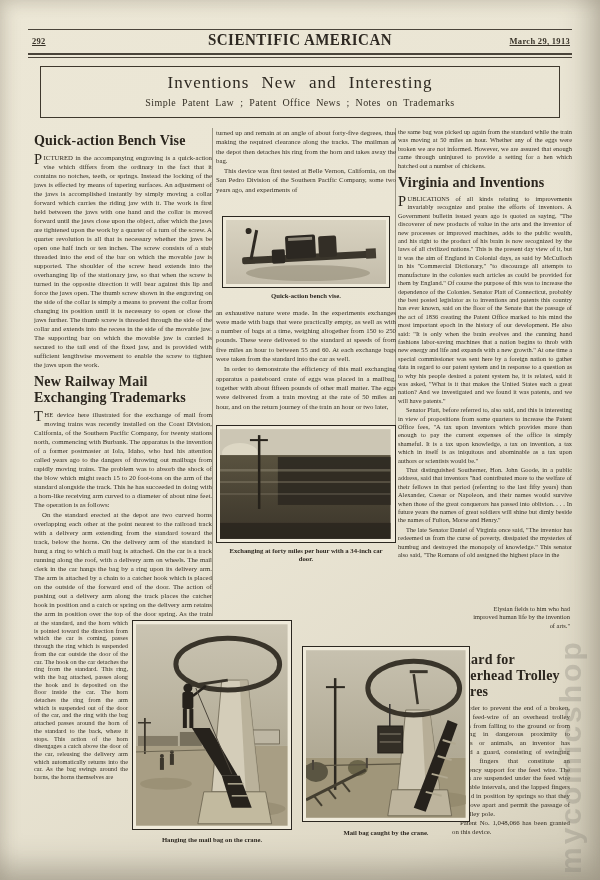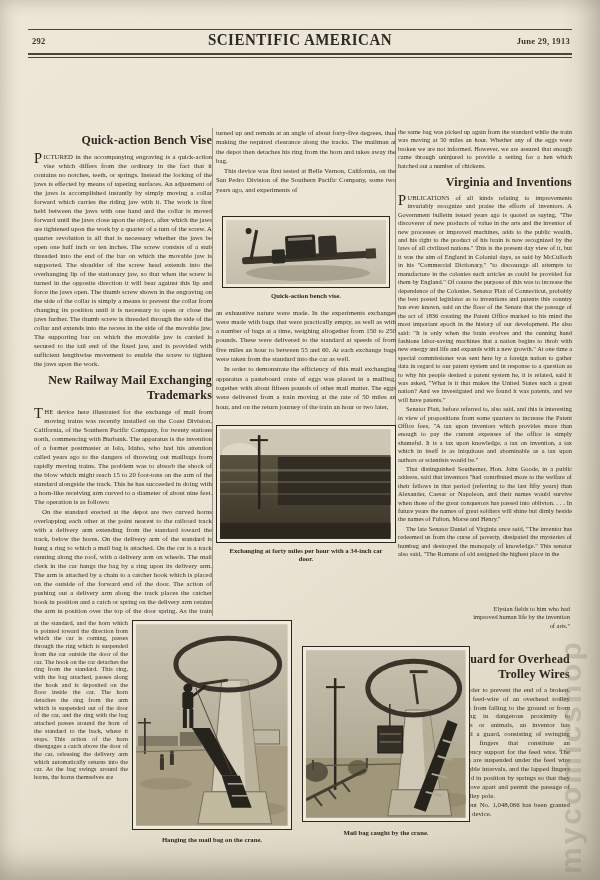--- a/index.html
+++ b/index.html
@@ -8,21 +8,21 @@
   #page {
     position:relative; width:600px; height:880px; overflow:hidden;
     background:linear-gradient(145deg,#ece7d6 0%,#e9e4d3 55%,#ded8c5 88%,#cfc9b6 100%);
     box-shadow:inset -10px -14px 28px rgba(95,88,70,.38), inset 4px 4px 14px rgba(140,132,112,.22);
     color:#332d23;
   }
   .rule { position:absolute; background:#4a443a; }
   .vrule { position:absolute; width:1px; background:rgba(90,84,68,.55); }
 
   
-  .hdr-text { position:absolute; top:36px; font-size:8.5px; font-weight:bold; color:#3a342a; letter-spacing:.3px; }
+  .hdr-text { position:absolute; top:36px; font-size:8.5px; font-weight:bold; color:#3a342a; letter-spacing:.3px;text-decoration:underline; }
   .masthead { position:absolute; top:31px; left:0; width:600px; text-align:center;
     font-size:15px; font-weight:bold; letter-spacing:.5px; color:#2e2922;
     transform:scaleY(1.15); }
 
   
   .tbox { position:absolute; left:40px; top:66px; width:520px; height:52px;
     border:1.5px solid #3e382d; text-align:center; }
   .tbox h1 { font-size:17px; font-weight:normal; letter-spacing:1px; word-spacing:7px;
     margin-top:6px; color:#2e2922; }
   .tbox h2 { font-size:10px; font-weight:normal; letter-spacing:.4px; word-spacing:3px;
@@ -37,21 +37,21 @@
   #col3 { left:398px; width:174px; height:476px; overflow:hidden; }
   #col3 p { font-size:6.4px; line-height:8.4px; }
   .ntxt { position:absolute; text-align:justify; }
   #col1n { left:34px; top:619px; width:94px; }
   #col1n p { font-size:6.3px; line-height:7.7px; }
   #col3tail { left:468px; top:605px; width:102px; }
   #col3tail p { font-size:6.4px; line-height:8.4px; text-align:right; }
   #col3n { left:452px; top:647px; width:118px; }
   #col3n p { font-size:6.8px; line-height:8.8px; }
 
-  h3.art { font-size:12px; font-weight:bold; text-align:right; color:#2b261e;
+  h3.art { font-size:14px; font-weight:bold; text-align:left; color:#2b261e;
     margin:5px 0 4px 0; letter-spacing:.2px; }
   .dc { float:left; font-size:14.5px; line-height:12.5px; padding-right:1.5px; color:#2b261e; }
   .ind { text-indent:8px; }
   p + p { margin-top:1px; }
 
   
   .fig { border:1.2px solid #2b2720; background:#f0ebdb; padding:3px; }
   .fig svg { display:block; }
   .cap { font-size:6.7px; font-weight:bold; text-align:center; line-height:8.5px; color:#2e2922; }
   #fig-vise { width:168px; margin:22px auto 0 auto; }
@@ -72,22 +72,26 @@
 <body>
 
 <div id="page">
 
   <div class="rule" style="left:28px;top:29px;width:544px;height:1px;"></div>
   <div class="rule" style="left:28px;top:53px;width:544px;height:2px;"></div>
   <div class="rule" style="left:28px;top:57px;width:544px;height:1px;"></div>
 
   <div class="hdr-text" style="left:32px;">292</div>
   <div class="masthead">SCIENTIFIC AMERICAN</div>
-  <div class="hdr-text" style="right:30px;">June 29, 1913</div>
-
+  <div class="hdr-text" style="right:30px;">March 29, 1913</div>
+
+  <div class="tbox">
+    <h1>Inventions New and Interesting</h1>
+    <h2>Simple Patent Law ;   Patent Office News ;   Notes on Trademarks</h2>
+  </div>
 
   <div class="vrule" style="left:212px;top:128px;height:488px;"></div>
   <div class="vrule" style="left:395px;top:128px;height:324px;"></div>
 
   <div class="col" id="col1">
     <h3 class="art">Quick-action Bench Vise</h3>
     <p><span class="dc">P</span><span>ICTURED in the accompanying engraving is a quick-action vise which differs from the ordinary in the fact that it contains no notches, teeth, or springs. Instead the locking of the jaws is effected by means of tapering surfaces. An adjustment of the jaws is accomplished instantly by simply moving a collar forward which carries the riding jaw with it. The work is first held between the jaws with one hand and the collar is moved forward until the jaws close upon the object, after which the jaws are tightened upon the work by a quarter of a turn of the screw. A quarter revolution is all that is necessary whether the jaws be open one half inch or ten inches. The screw consists of a stub threaded into the end of the bar on which the movable jaw is supported. The shoulder of the screw head extends into the overhanging lip of the stationary jaw, so that when the screw is turned in the opposite direction it will bear against this lip and force the jaws open. The thumb screw shown in the engraving on the side of the collar is simply a means to prevent the collar from changing its position until it is necessary to open or close the jaws further. The thumb screw is threaded through the side of the collar and extends into the recess in the side of the movable jaw. The supporting bar on which the movable jaw is carried is secured to the tail end of the fixed jaw, and is provided with sufficient lengthwise movement to enable the screw to tighten the jaws upon the work.</span></p>
     <h3 class="art">New Railway Mail Exchanging Trademarks</h3>
     <p><span class="dc">T</span><span>HE device here illustrated for the exchange of mail from moving trains was recently installed on the Coast Division, California, of the Southern Pacific Company, for twenty stations north, commencing with Burbank. The apparatus is the invention of a former postmaster at Iola, Idaho, who had his attention called years ago to the dangers of throwing out mailbags from rapidly moving trains. The problem was to absorb the shock of the blow which might reach 15 to 20 foot-tons on the arm of the standard alongside the track. This he has succeeded in doing with a horn-like receiving arm curved to a diameter of about nine feet. The operation is as follows:</span></p>
     <p class="ind">On the standard erected at the depot are two curved horns overlapping each other at the point nearest to the railroad track with a delivery arm extending from the standard toward the track, below the horns. On the delivery arm of the standard is hung a ring to which a mail bag is attached. On the car is a track running along the roof, with a delivery arm on wheels. The mail clerk in the car hangs the bag by a ring upon its delivery arm. The arm is attached by a chain to a catcher hook which is placed on the outside of the forward end of the door. The action of pushing out a delivery arm along the track places the catcher hook in position and a catch or spring on the delivery arm retains the arm in position over the top of the door spring. As the train approaches the standard, the hook on the car passes through the ring, which is hung on the delivery arm</p>

